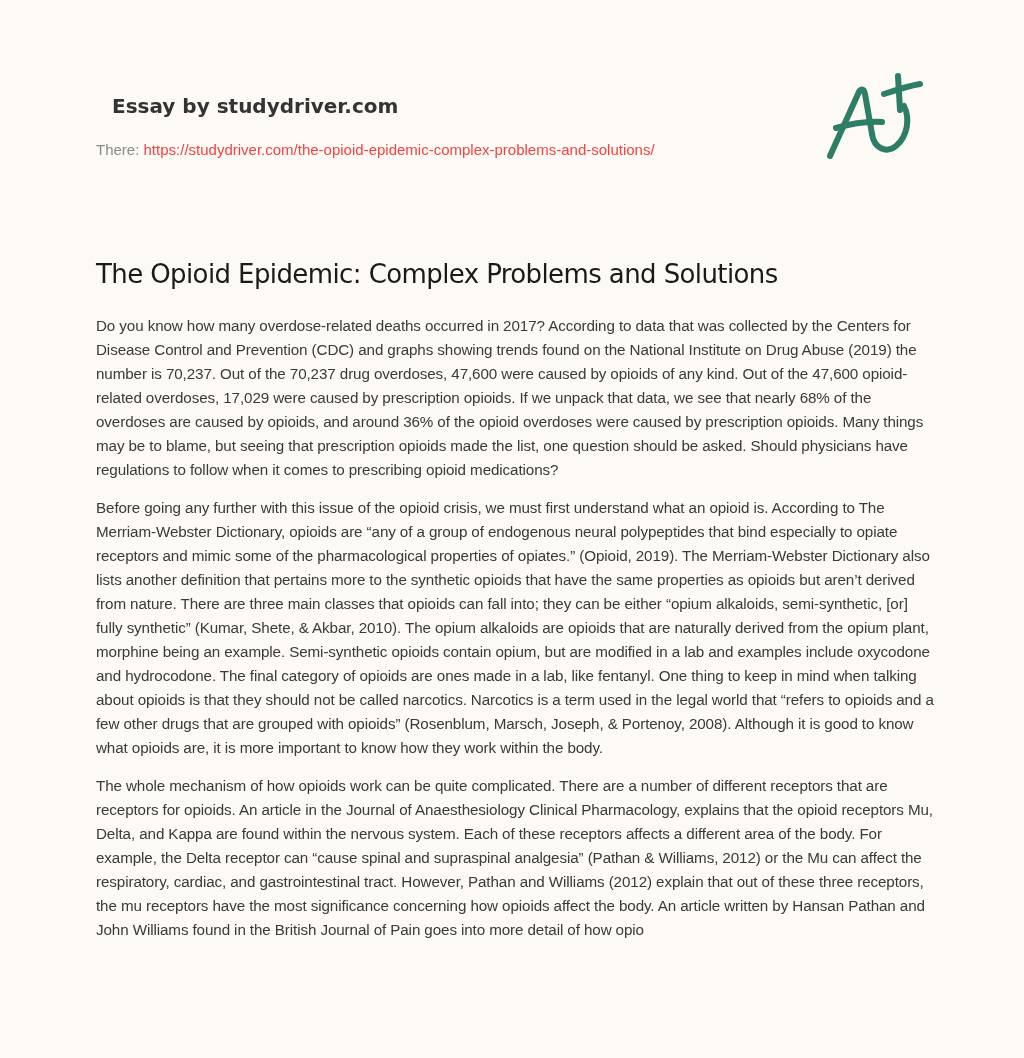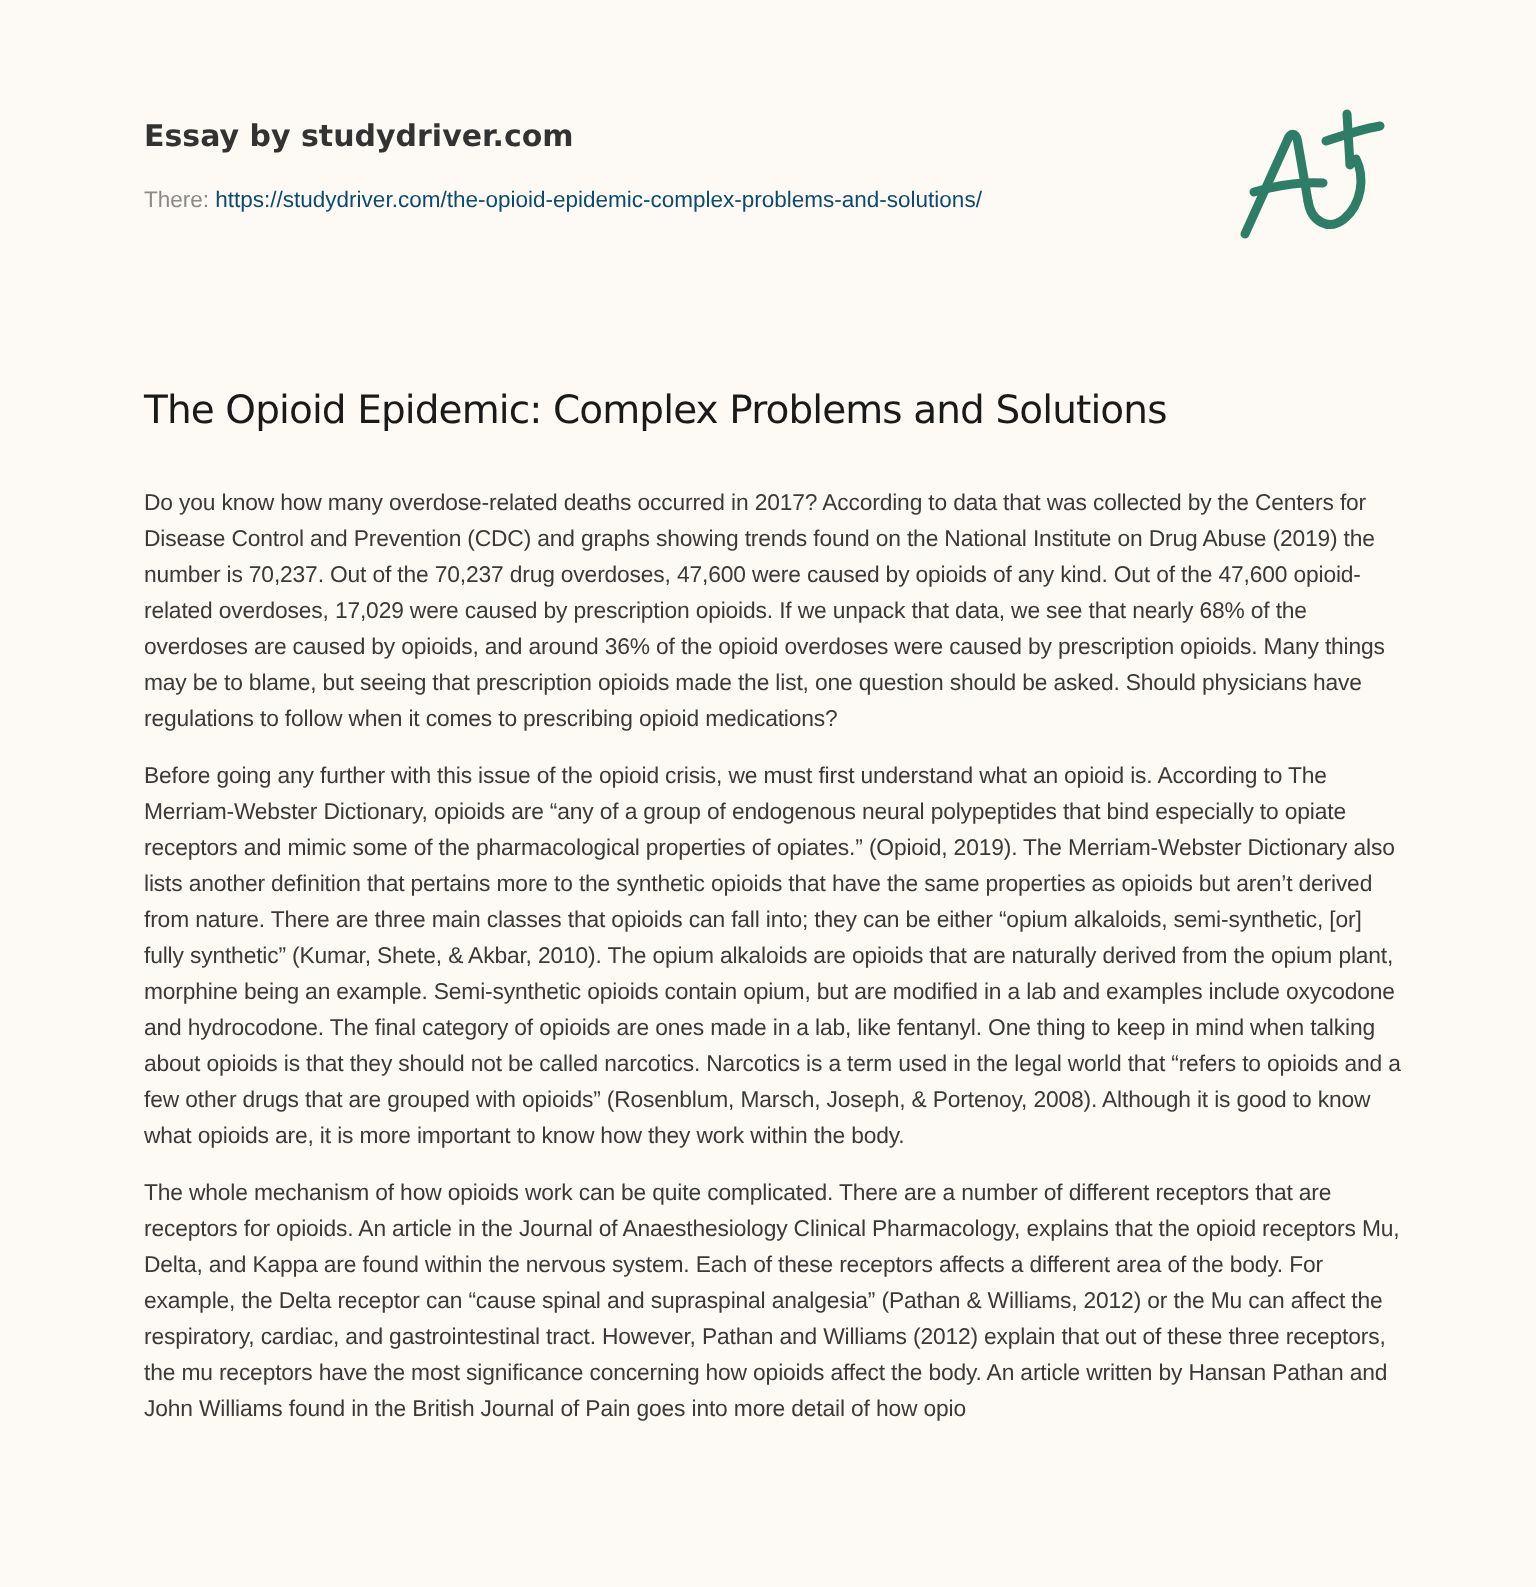--- a/index.html
+++ b/index.html
@@ -19,33 +19,33 @@
       position: absolute;
       left: 96px;
       top: 74px;
       width: 700px;
     }
     .site-title {
       font-family: "DejaVu Sans", sans-serif;
       font-weight: bold;
       font-size: 20px;
       color: #333333;
-      margin: 0;
+      margin: 16px;
       letter-spacing: 0px;
       line-height: 32px;
     }
     .source-line {
       margin-top: 18px;
       font-size: 15px;
       line-height: 20px;
       color: #8a8a8a;
       white-space: nowrap;
     }
     .source-line a {
-      color: #0c4a6e;
+      color: #ef4444;
       text-decoration: none;
     }
     .logo {
       position: absolute;
       left: 820px;
       top: 66px;
       width: 110px;
       height: 100px;
     }
     .page-title {
@@ -57,21 +57,21 @@
       font-weight: normal;
       font-size: 26px;
       line-height: 40px;
       color: #1a1a1a;
       letter-spacing: -0.6px;
       white-space: nowrap;
     }
     .essay {
       position: absolute;
       left: 96px;
-      top: 324px;
+      top: 314px;
       width: 840px;
     }
     .essay p {
       margin: 0 0 14px 0;
       font-size: 15.2px;
       line-height: 24px;
       color: #3a3a3a;
       letter-spacing: -0.1px;
     }
     .essay p.p2 { margin-bottom: 14px; }

